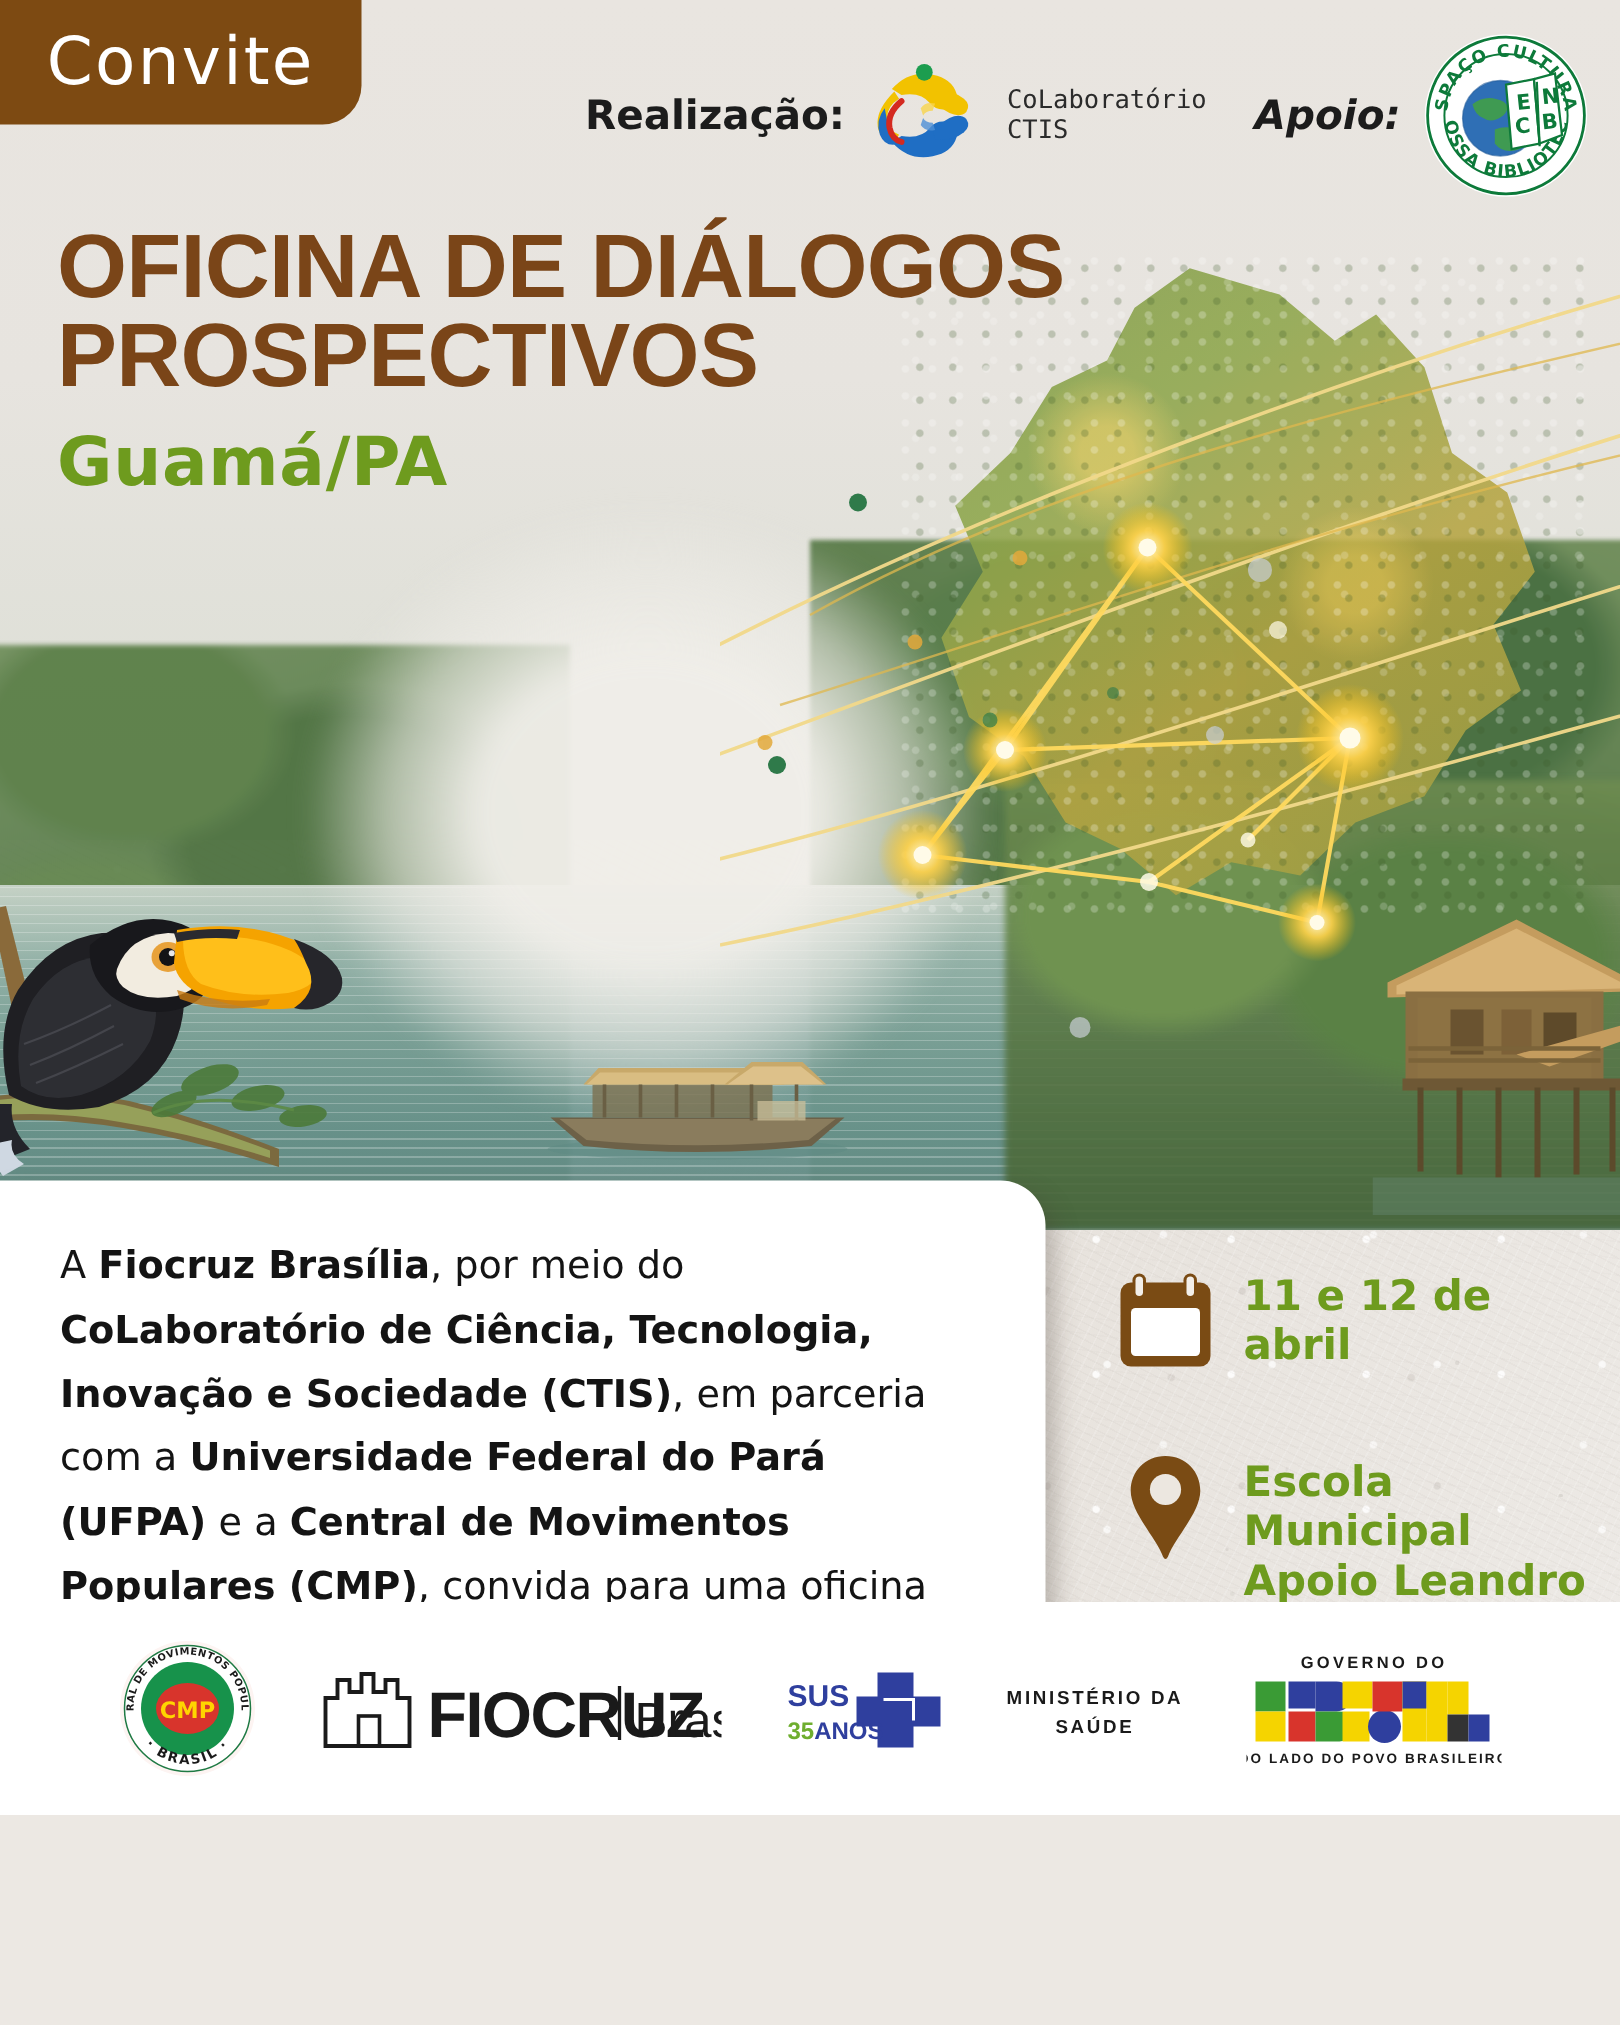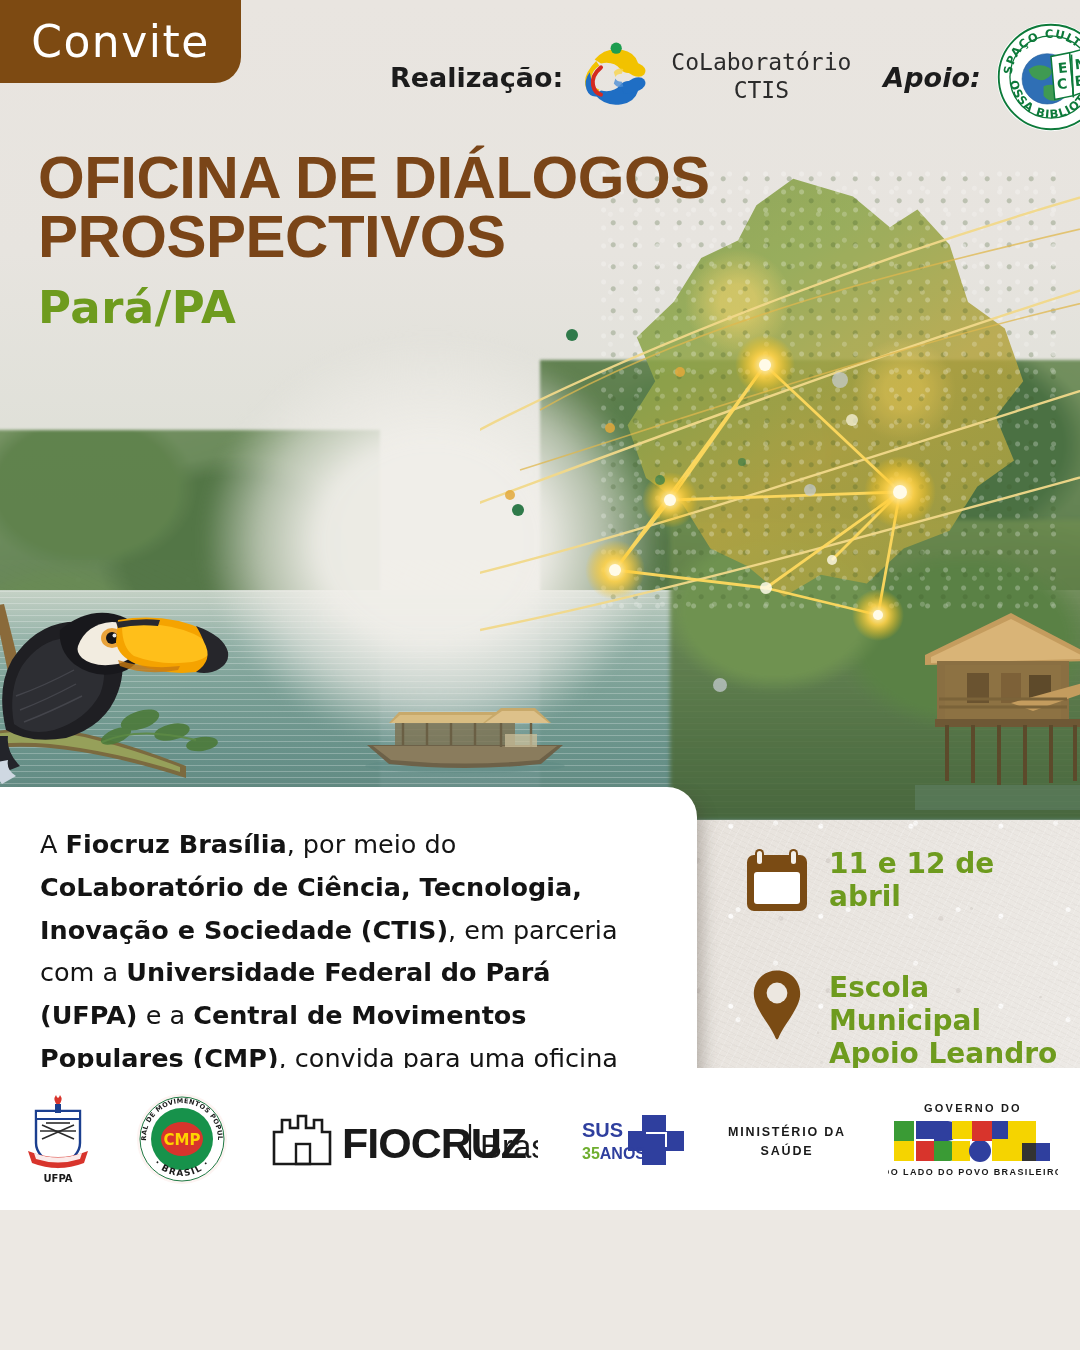--- a/index.html
+++ b/index.html
@@ -150,22 +150,22 @@
   .hdr{
     position:absolute;left:390px;top:22px;width:670px;height:110px;
     display:flex;align-items:center;gap:14px;
   }
   .hdr-label{
     font-size:27px;font-weight:700;color:#1c1c1c;white-space:nowrap;
     font-family:"DejaVu Sans", sans-serif;
   }
   .ctis-logo{width:80px;height:80px;flex:0 0 auto;}
   .ctis-name{
-    font-family:"DejaVu Sans Mono", monospace;font-size:23px;color:#2b2b2b;
-    line-height:1.2;text-align:center;white-space:nowrap;
+    font-family:"DejaVu Sans Mono", monospace;font-size:17px;color:#2b2b2b;
+    line-height:1.2;white-space:nowrap;
   }
   .ecnb-logo{width:112px;height:112px;flex:0 0 auto;}
 
   
   .title-block{position:absolute;left:38px;top:148px;width:780px;}
   .title-block h1{
     margin:0;color:#7a4518;font-weight:800;
     font-family:"Liberation Sans", sans-serif;
     font-size:60px;line-height:.99;letter-spacing:-.5px;
     text-transform:uppercase;
@@ -665,21 +665,21 @@
       <text x="86" y="52" font-family="'DejaVu Sans',sans-serif" font-size="15" font-weight="bold" fill="#0d7a3a" transform="rotate(-6 86 52)">N</text>
       <text x="86" y="70" font-family="'DejaVu Sans',sans-serif" font-size="15" font-weight="bold" fill="#0d7a3a" transform="rotate(-6 86 70)">B</text>
     </svg>
   </div>
 
   <div class="title-block">
     <h1>
       <span class="l">OFICINA DE DIÁLOGOS</span>
       <span class="l">PROSPECTIVOS</span>
     </h1>
-    <div class="subtitle">Pará/PA</div>
+    <div class="subtitle">Guamá/PA</div>
   </div>
 
   <div class="info-card">
     <p id="body-text"><span>A </span><b>Fiocruz Brasília</b><span>, por meio do </span><b>CoLaboratório de Ciência, Tecnologia, Inovação e Sociedade (CTIS)</b><span>, em parceria com a </span><b>Universidade Federal do Pará (UFPA)</b><span> e a </span><b>Central de Movimentos Populares (CMP)</b><span>, convida para uma oficina estratégica de construção coletiva de cenários e fortalecimento territorial da saúde. Um espaço de escuta, inteligência cooperativa e </span><b>planejamento prospectivo</b><span> voltado aos desafios locais.</span></p>
   </div>
   <div class="shadow-strip"></div>
 
   <div class="meta">
 
     <div class="meta-row">
@@ -704,37 +704,20 @@
       <div class="meta-text">
         <span class="l">Escola Municipal</span>
         <span class="l">Apoio Leandro</span>
         <span class="l">Pinheiro</span>
       </div>
     </div>
   </div>
 
   <div class="footer">
 
-    <div class="flogo">
-      <svg class="fl-ufpa" viewBox="0 0 72 92">
-        <path d="M14 18 L58 18 L58 50 Q58 64 36 74 Q14 64 14 50 Z" fill="#ffffff" stroke="#1b3f8f" stroke-width="2.4"></path>
-        <path d="M14 18 L58 18 L58 26 L14 26 Z" fill="#ffffff" stroke="#1b3f8f" stroke-width="2"></path>
-        <path d="M34 2 Q36 8 38 2 Q42 7 36 13 Q30 7 34 2 Z" fill="#d8342c"></path>
-        <rect x="33" y="11" width="6" height="9" fill="#1b3f8f"></rect>
-        <g stroke="#2b2b2b" stroke-width="1.6" fill="none">
-          <path d="M20 32 L52 46"></path>
-            <path d="M20 46 L52 32"></path>
-          <path d="M24 30 L48 30"></path>
-        </g>
-        <path d="M18 38 L54 38" stroke="#2b2b2b" stroke-width="1.4"></path>
-        <path d="M6 58 Q36 70 66 58 L62 70 Q36 80 10 70 Z" fill="#d8342c"></path>
-        <path d="M12 60 Q36 69 60 60 L58 66 Q36 73 14 66 Z" fill="#ffffff" opacity=".9"></path>
-        <text x="36" y="89" font-family="'DejaVu Sans',sans-serif" font-size="10" font-weight="bold" fill="#1a1a1a" text-anchor="middle">UFPA</text>
-      </svg>
-    </div>
 
     <div class="flogo">
       <svg class="fl-cmp" viewBox="0 0 92 92">
         <circle cx="46" cy="46" r="45" fill="#fdf4f2"></circle>
         <circle cx="46" cy="46" r="42" fill="#ffffff" stroke="#1f7a44" stroke-width="1"></circle>
         <circle cx="46" cy="46" r="31" fill="#17924b"></circle>
         <ellipse cx="46" cy="46" rx="21" ry="17" fill="#d8342c"></ellipse>
         <text x="46" y="52" font-family="'DejaVu Sans',sans-serif" font-size="15" font-weight="bold" fill="#ffd400" text-anchor="middle">CMP</text>
         <defs>
           <path id="cmpTop" d="M 10,46 A 36,36 0 0 1 82,46"></path>

